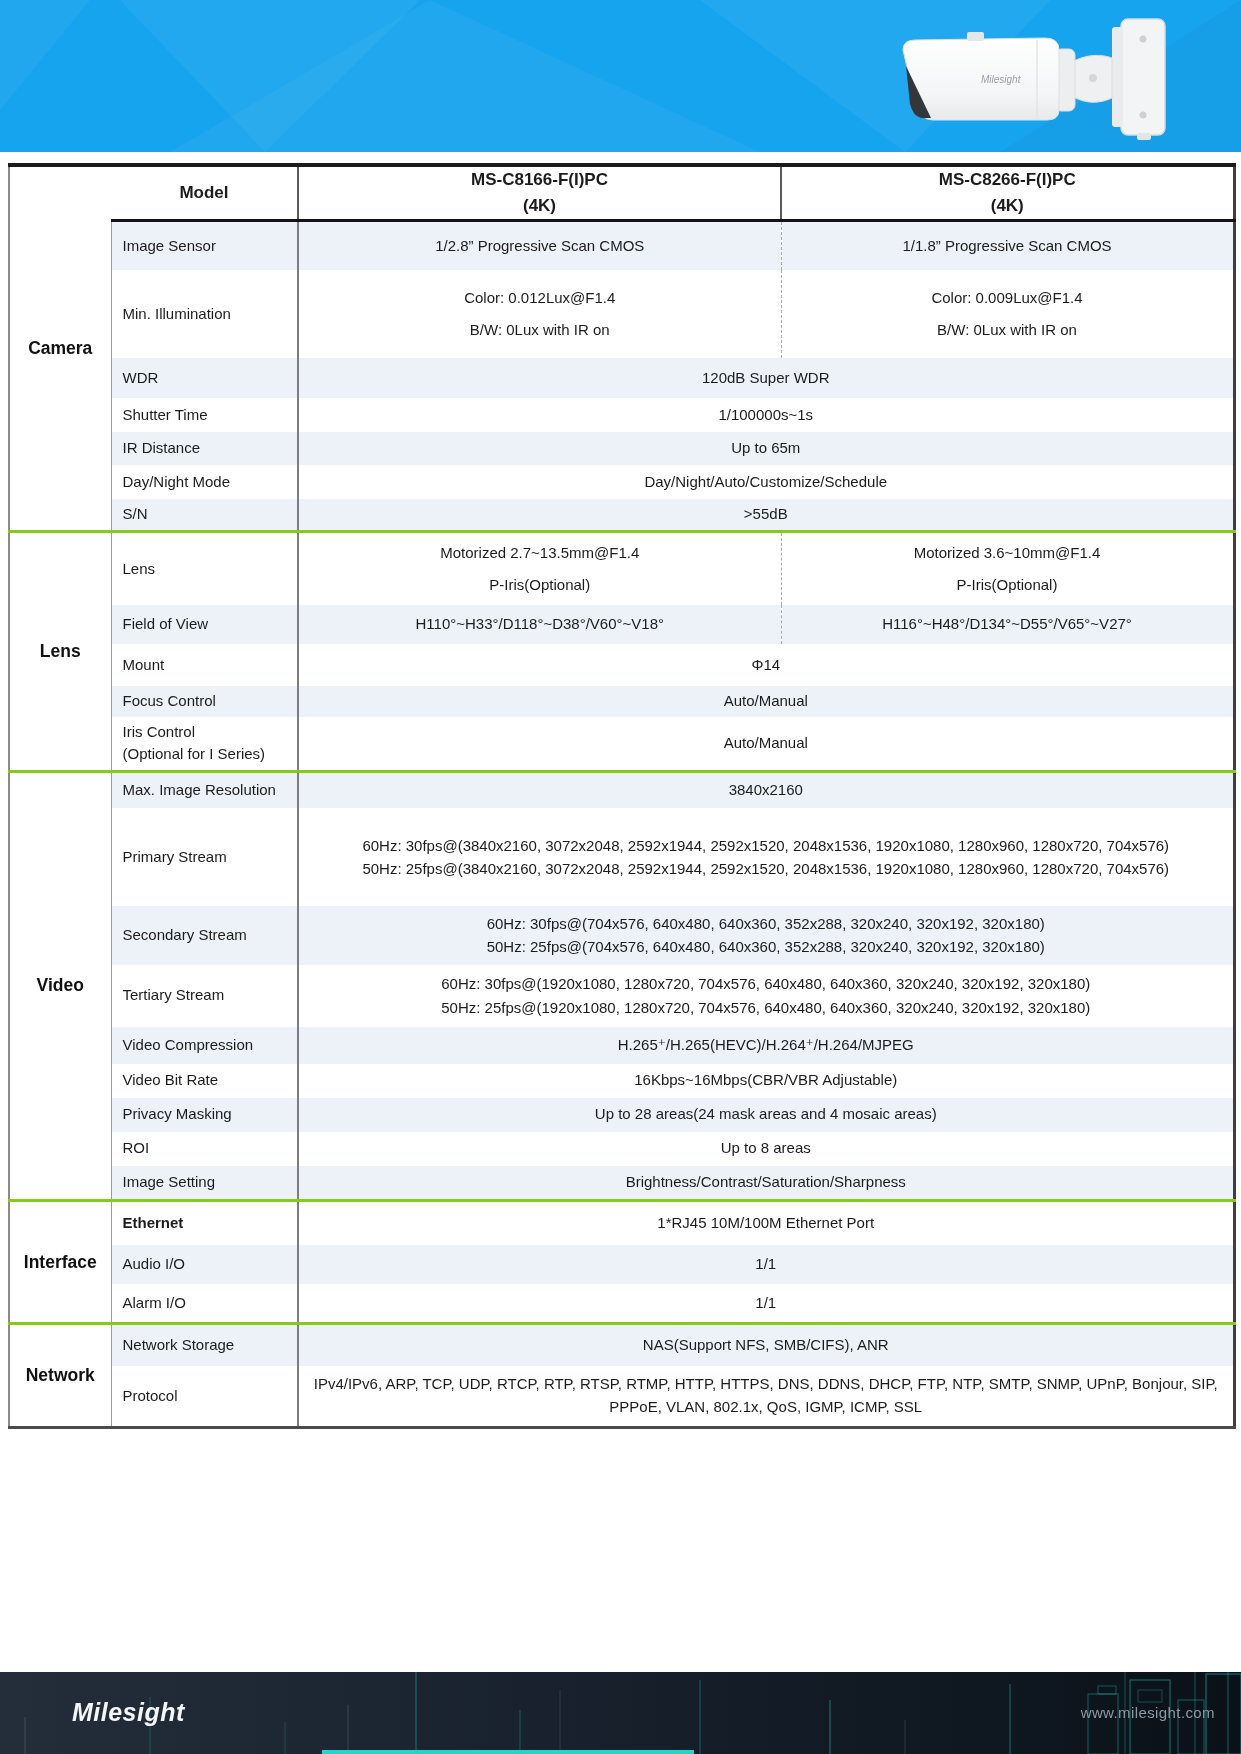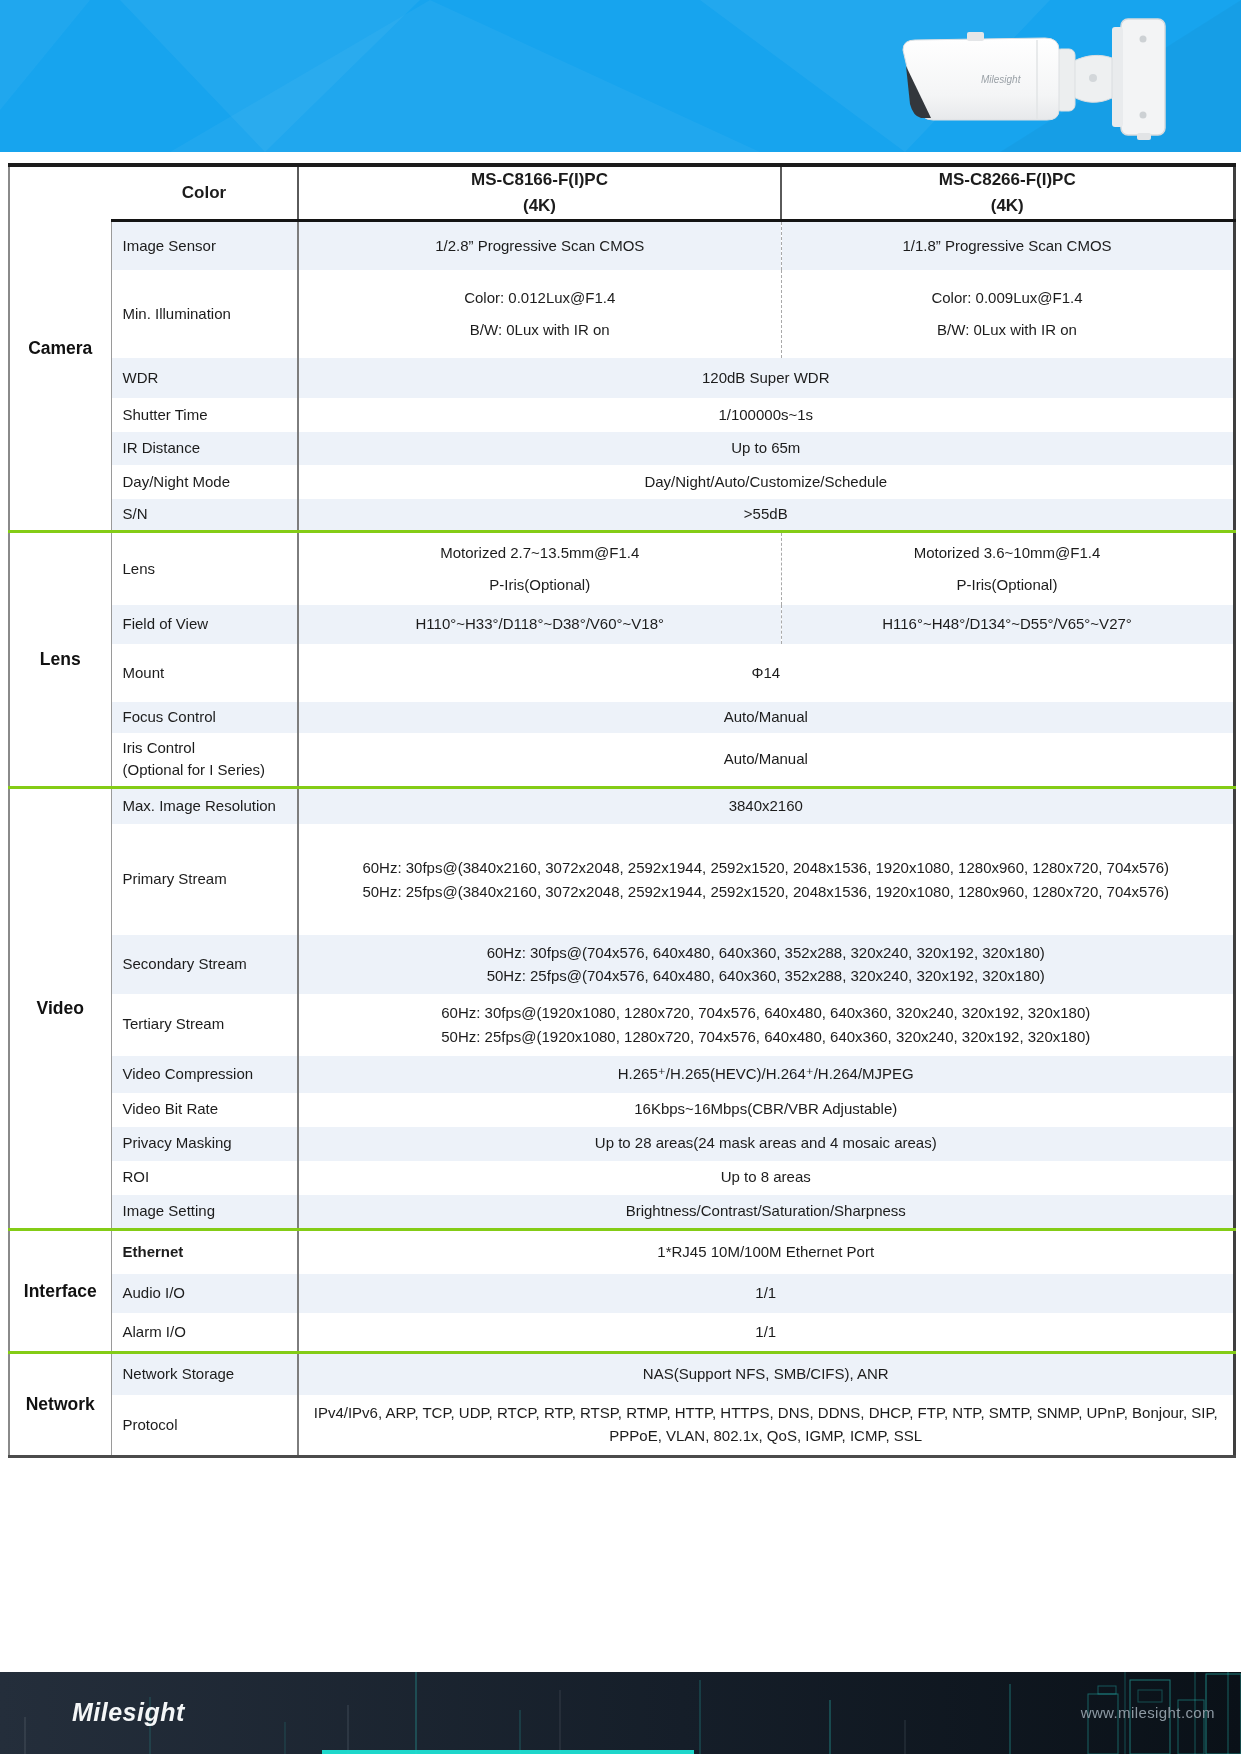--- a/index.html
+++ b/index.html
@@ -86,21 +86,21 @@
     <table class="spec-table">
       <colgroup>
         <col style="width:102px">
           <col style="width:187px">
           <col style="width:483px">
           <col style="width:453px">
       </colgroup>
       <tbody>
           <tr class="header-row">
             <td class="section-cell" rowspan="8">Camera</td>
-            <th class="model-label-cell" style="height: 55px;">Color</th>
+            <th class="model-label-cell" style="height: 55px;">Model</th>
             <th class="model-name-cell">MS-C8166-F(I)PC
 (4K)</th>
             <th class="model-name-cell">MS-C8266-F(I)PC
 (4K)</th>
           </tr>
           <tr class="row-alt">
             <td class="label-cell" style="height: 50px;">Image Sensor</td>
             <td class="value-cell">1/2.8” Progressive Scan CMOS</td>
             <td class="value-cell dashed-left">1/1.8” Progressive Scan CMOS</td>
           </tr>
@@ -138,39 +138,39 @@
 P-Iris(Optional)</td>
             <td class="value-cell dashed-left twocol-multiline">Motorized 3.6~10mm@F1.4
 P-Iris(Optional)</td>
           </tr>
           <tr class="row-alt">
             <td class="label-cell" style="height: 39px;">Field of View</td>
             <td class="value-cell">H110°~H33°/D118°~D38°/V60°~V18°</td>
             <td class="value-cell dashed-left">H116°~H48°/D134°~D55°/V65°~V27°</td>
           </tr>
           <tr class="row-plain">
-            <td class="label-cell" style="height: 58px; border-radius: 14px;">Mount</td>
+            <td class="label-cell" style="height: 42px; border-radius: 14px;">Mount</td>
             <td class="value-cell" colspan="2">Φ14</td>
           </tr>
           <tr class="row-alt">
             <td class="label-cell" style="height: 29px;">Focus Control</td>
             <td class="value-cell" colspan="2">Auto/Manual</td>
           </tr>
           <tr class="row-plain">
             <td class="label-cell" style="height: 47px;">Iris Control
 (Optional for I Series)</td>
             <td class="value-cell" colspan="2">Auto/Manual</td>
           </tr>
           <tr class="row-alt section-top">
             <td class="section-cell" rowspan="9">Video</td>
             <td class="label-cell" style="height: 37px;">Max. Image Resolution</td>
             <td class="value-cell" colspan="2">3840x2160</td>
           </tr>
           <tr class="row-plain">
-            <td class="label-cell" style="height: 111px; border-radius: 15px;">Primary Stream</td>
+            <td class="label-cell" style="height: 98px; border-radius: 15px;">Primary Stream</td>
             <td class="value-cell span-multiline" colspan="2">60Hz: 30fps@(3840x2160, 3072x2048, 2592x1944, 2592x1520, 2048x1536, 1920x1080, 1280x960, 1280x720, 704x576)
 50Hz: 25fps@(3840x2160, 3072x2048, 2592x1944, 2592x1520, 2048x1536, 1920x1080, 1280x960, 1280x720, 704x576)</td>
           </tr>
           <tr class="row-alt">
             <td class="label-cell" style="height: 57px;">Secondary Stream</td>
             <td class="value-cell span-multiline" colspan="2">60Hz: 30fps@(704x576, 640x480, 640x360, 352x288, 320x240, 320x192, 320x180)
 50Hz: 25fps@(704x576, 640x480, 640x360, 352x288, 320x240, 320x192, 320x180)</td>
           </tr>
           <tr class="row-plain">
             <td class="label-cell" style="height: 62px;">Tertiary Stream</td>

